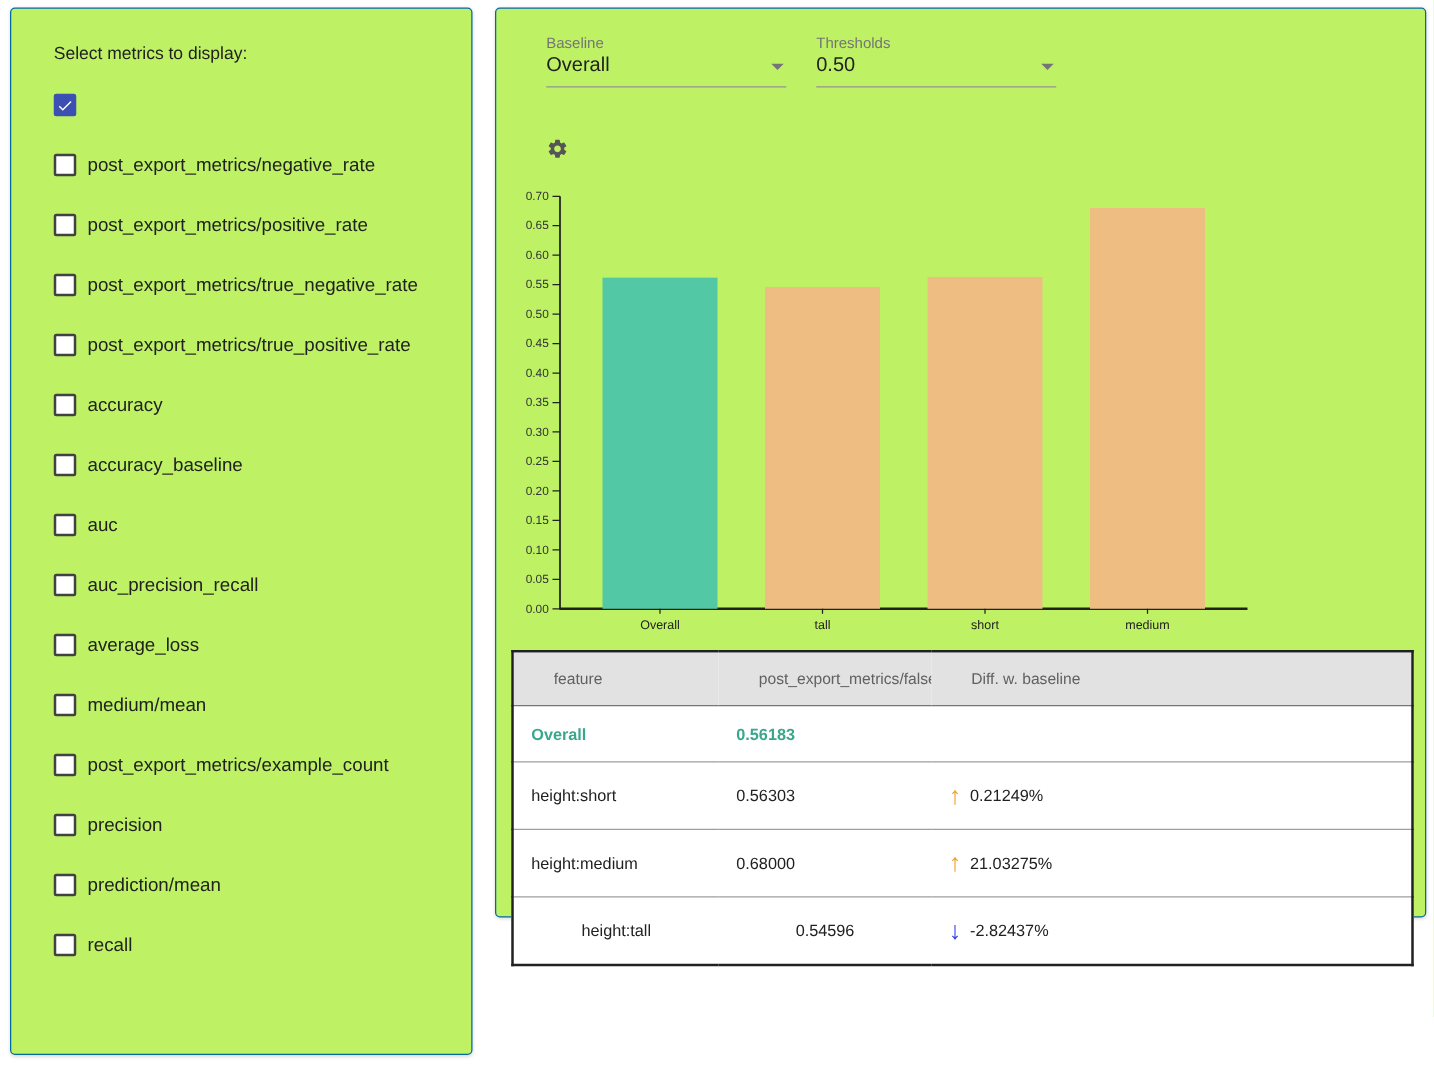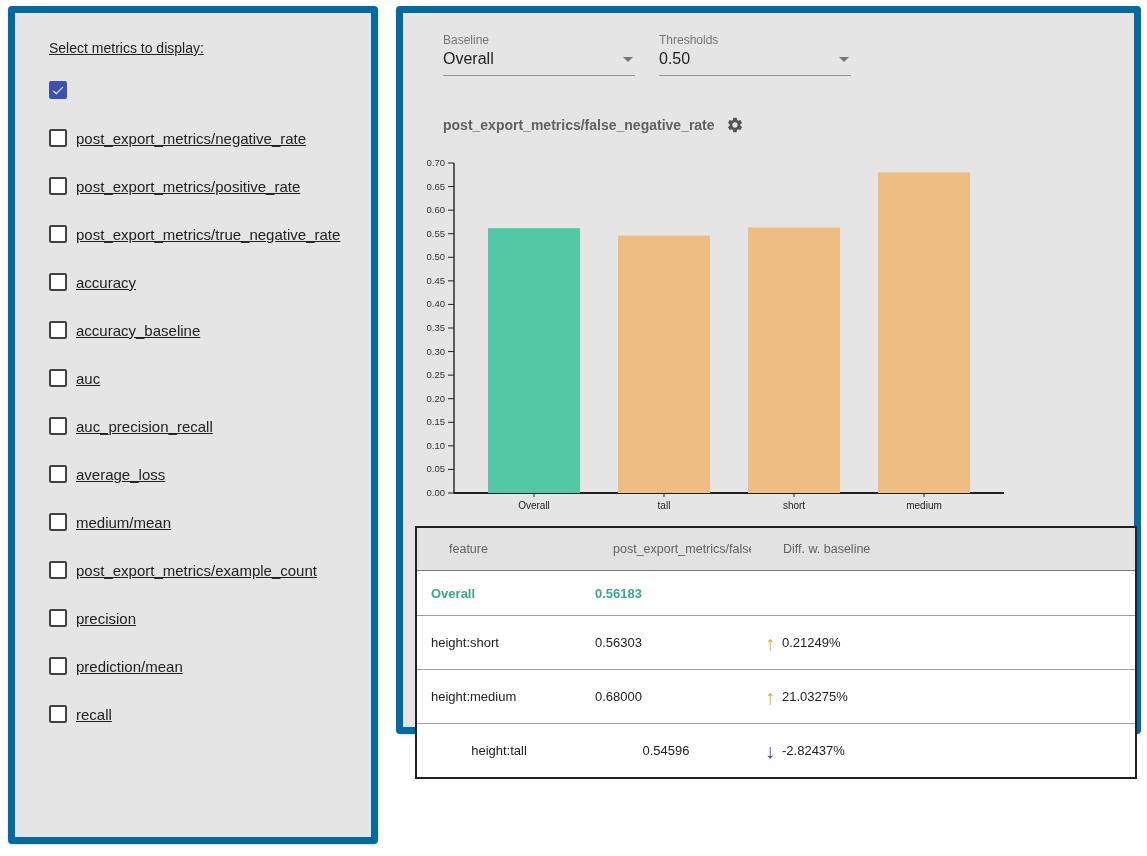--- a/index.html
+++ b/index.html
@@ -1,22 +1,22 @@
 <!DOCTYPE html>
 <html><head>
 <meta charset="utf-8">
 <style>
   html,body{margin:0;padding:0;}
   body{
     width:1147px;height:856px;overflow:hidden;background:#ffffff;
     font-family:"Liberation Sans",sans-serif;color:#212121;position:relative;
   }
   .card{
-    position:absolute;background:#e5e5e5;border:7px solid #0369a1;border-radius:4px;
-    box-shadow:0 1px 3px rgba(0,0,0,.14);box-sizing:border-box;text-decoration:underline;
+    position:absolute;background:#bef264;border:1px solid #0369a1;border-radius:4px;
+    box-shadow:0 1px 3px rgba(0,0,0,.14);box-sizing:border-box;
   }
   
   .sidebar{left:8px;top:6px;width:370px;height:838px;}
   .sidebar-title{margin:27px 0 10px 34px;font-size:14px;color:#212121;}
   .metric-item{display:flex;align-items:center;height:48px;padding-left:34px;cursor:pointer;}
   .cb{
     width:18px;height:18px;box-sizing:border-box;border:2px solid #424242;border-radius:2px;
     flex:none;display:flex;align-items:center;justify-content:center;background:#fff;
   }
   .cb.on{border-color:#3b50b2;background:#3b50b2;}
@@ -79,20 +79,24 @@
         <div class="metric-item">
           <span class="cb"></span>
           <span class="metric-label">post_export_metrics/positive_rate</span>
         </div>
         <div class="metric-item">
           <span class="cb"></span>
           <span class="metric-label">post_export_metrics/true_negative_rate</span>
         </div>
         <div class="metric-item">
           <span class="cb"></span>
+          <span class="metric-label">post_export_metrics/true_positive_rate</span>
+        </div>
+        <div class="metric-item">
+          <span class="cb"></span>
           <span class="metric-label">accuracy</span>
         </div>
         <div class="metric-item">
           <span class="cb"></span>
           <span class="metric-label">accuracy_baseline</span>
         </div>
         <div class="metric-item">
           <span class="cb"></span>
           <span class="metric-label">auc</span>
         </div>
@@ -140,21 +144,20 @@
       <div class="dropdown">
         <div class="dd-label">Thresholds</div>
         <div class="dd-row">
           <span class="dd-value">0.50</span>
           <span class="dd-arrow"></span>
         </div>
       </div>
     </div>
 
     <div class="chart-header">
-      <span class="chart-title">post_export_metrics/false_negative_rate</span>
       <span class="gear">
         <svg viewBox="0 0 24 24">
             <path d="M19.14 12.94c.04-.3.06-.61.06-.94 0-.32-.02-.64-.07-.94l2.03-1.58c.18-.14.23-.41.12-.61l-1.92-3.32c-.12-.22-.37-.29-.59-.22l-2.39.96c-.5-.38-1.03-.7-1.62-.94l-.36-2.54c-.04-.24-.24-.41-.48-.41h-3.84c-.24 0-.43.17-.47.41l-.36 2.54c-.59.24-1.13.57-1.62.94l-2.39-.96c-.22-.08-.47 0-.59.22L2.74 8.87c-.12.21-.08.47.12.61l2.03 1.58c-.05.3-.09.63-.09.94s.02.64.07.94l-2.03 1.58c-.18.14-.23.41-.12.61l1.92 3.32c.12.22.37.29.59.22l2.39-.96c.5.38 1.03.7 1.62.94l.36 2.54c.05.24.24.41.48.41h3.84c.24 0 .44-.17.47-.41l.36-2.54c.59-.24 1.13-.56 1.62-.94l2.39.96c.22.08.47 0 .59-.22l1.92-3.32c.12-.22.07-.47-.12-.61l-2.01-1.58zM12 15.6c-1.98 0-3.6-1.62-3.6-3.6s1.62-3.6 3.6-3.6 3.6 1.62 3.6 3.6-1.62 3.6-3.6 3.6z"></path>
           </svg>
       </span>
     </div>
 
     <svg id="chart" width="600" height="362">
         <line x1="23" x2="29" y1="340" y2="340" stroke="#212121" stroke-width="1"></line>
         <text x="20" y="343" text-anchor="end" class="ytick">0.00</text>

